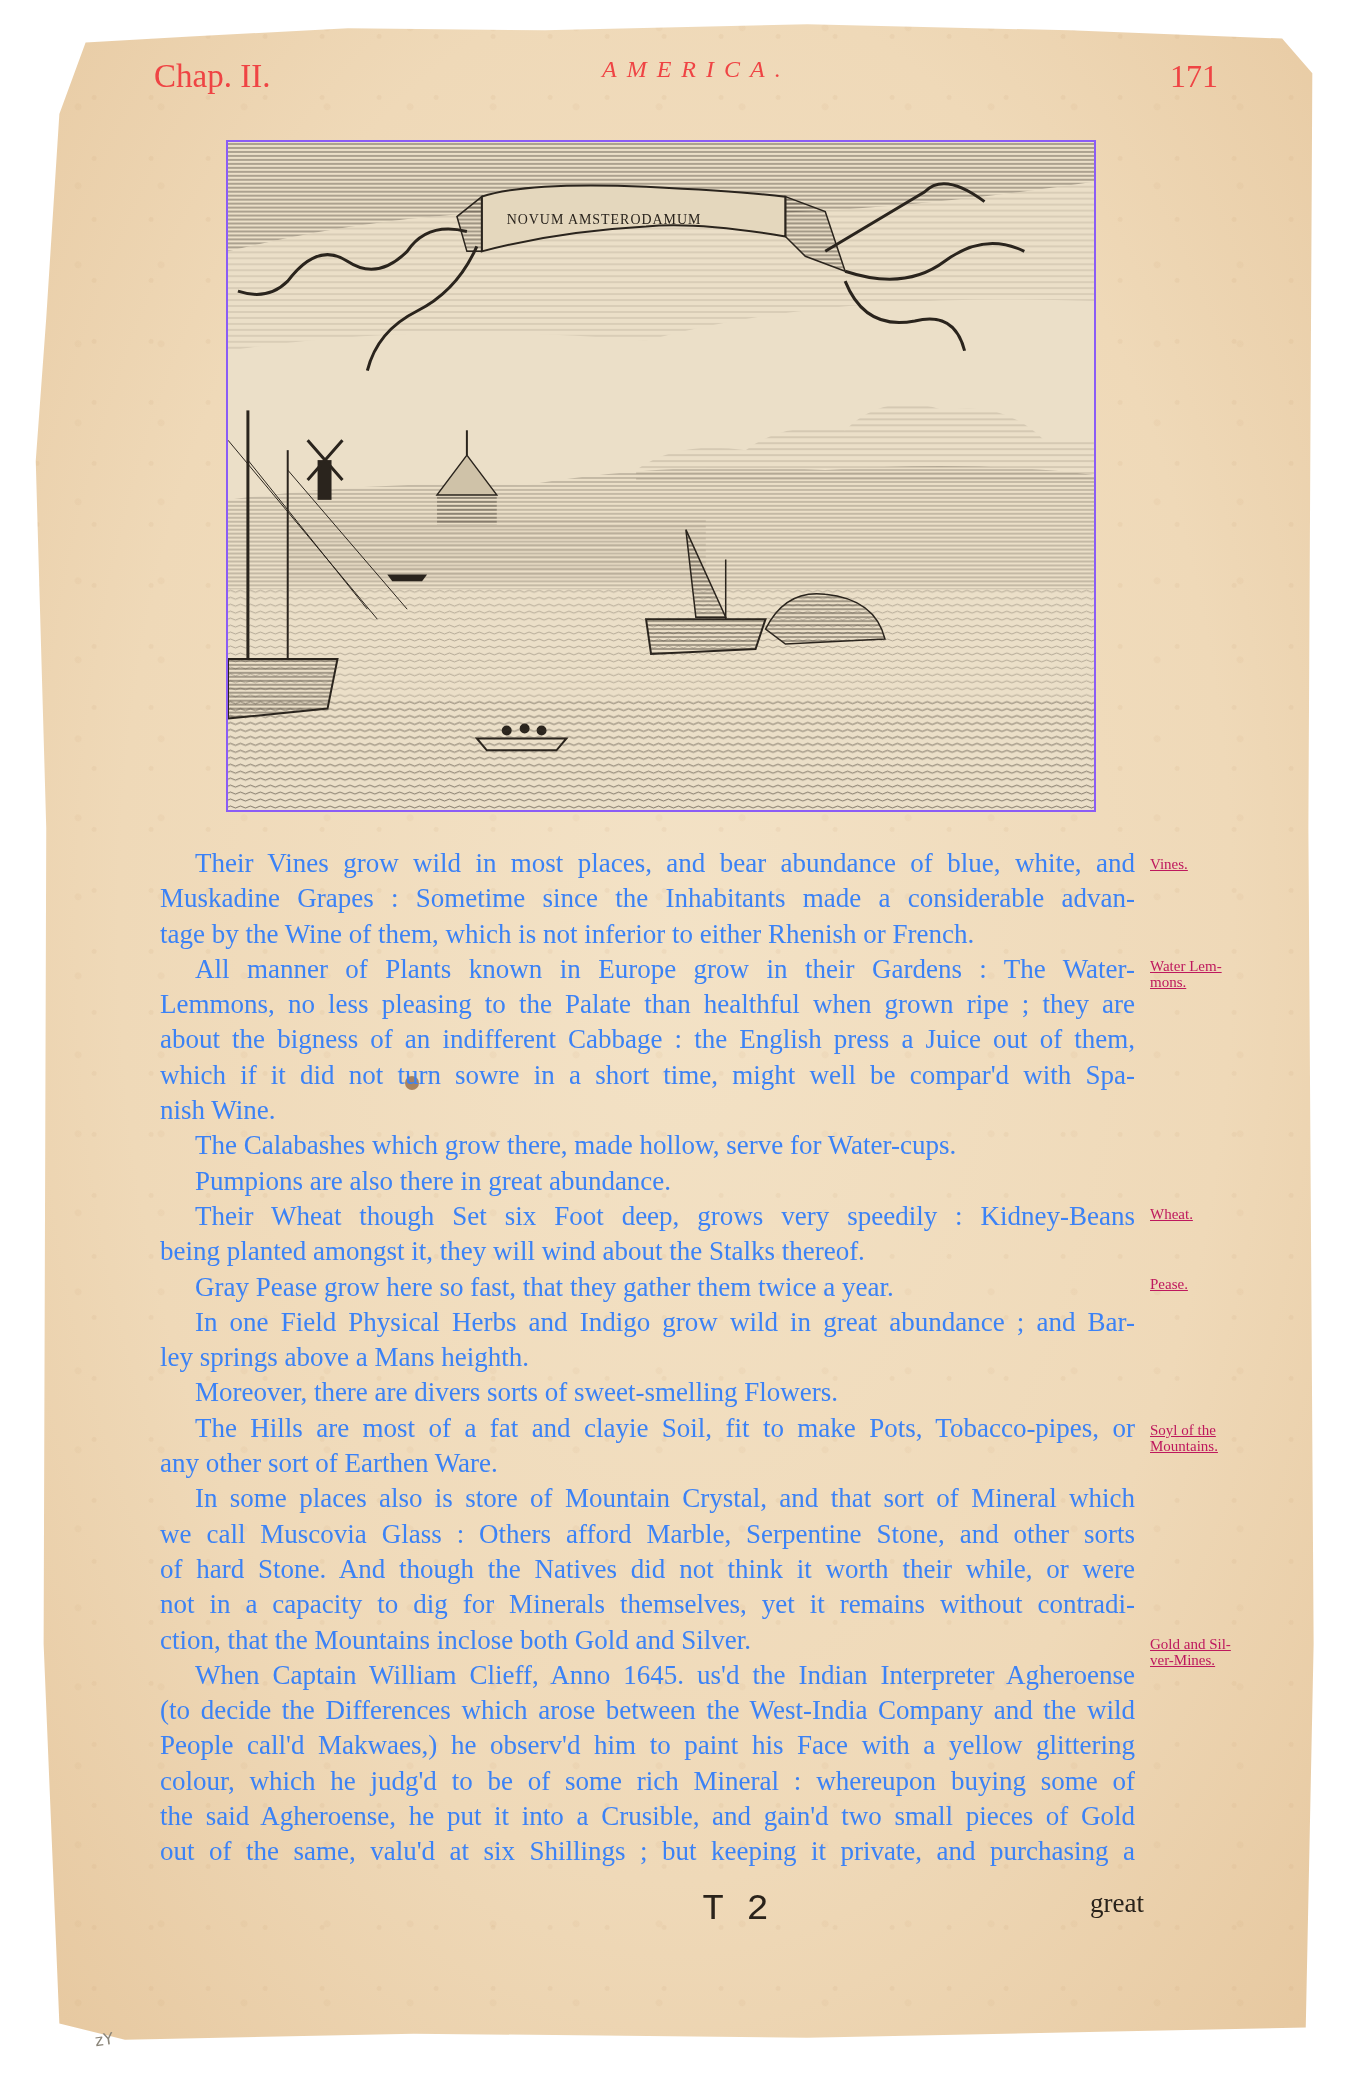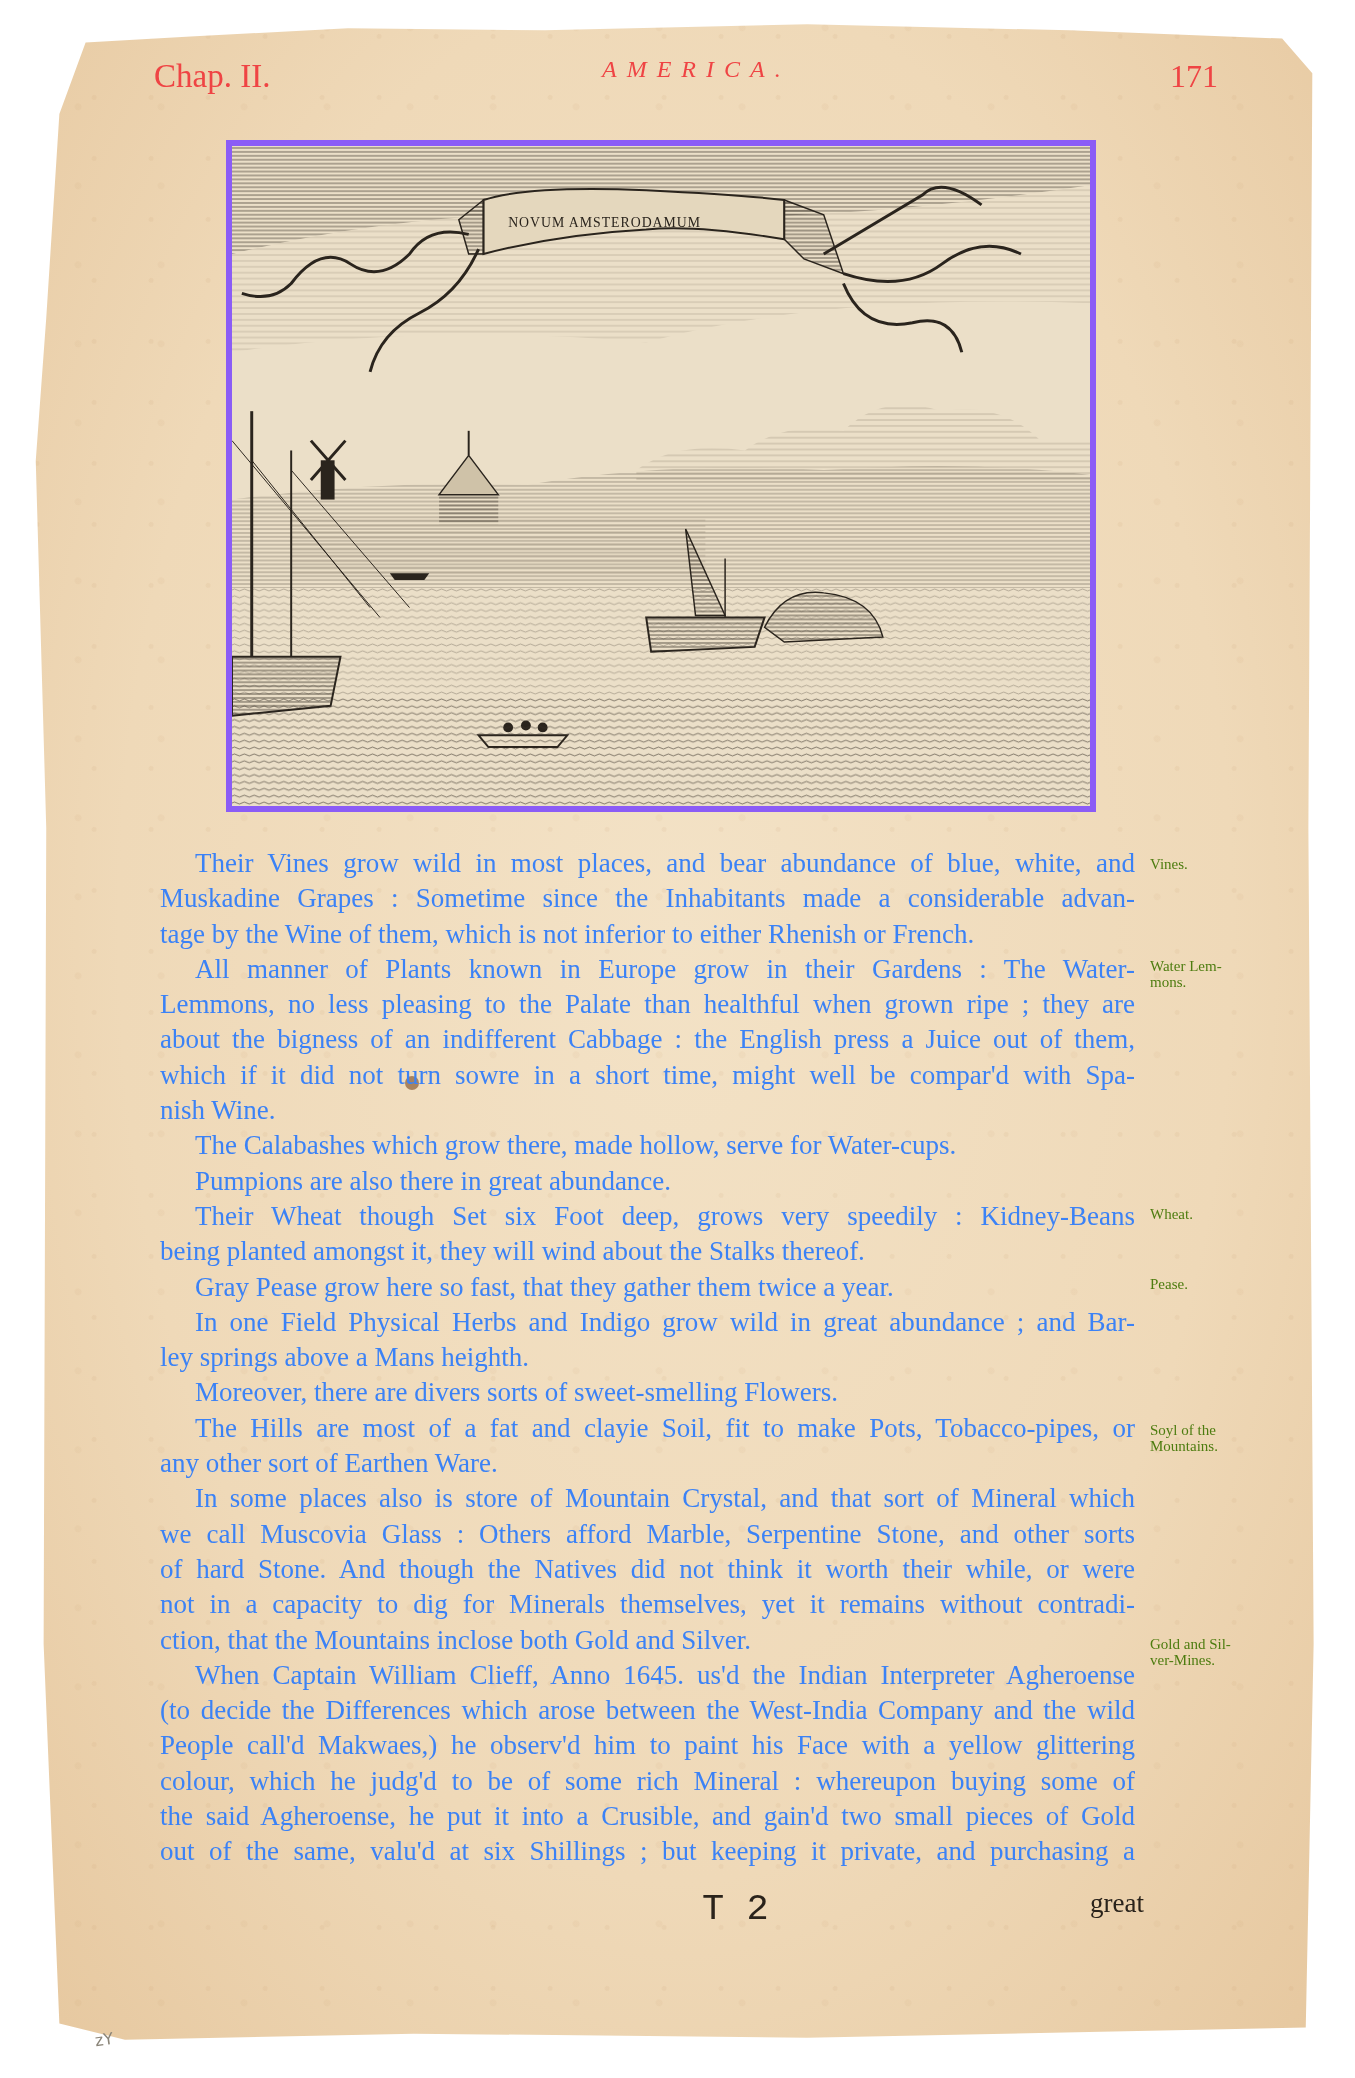--- a/index.html
+++ b/index.html
@@ -22,36 +22,36 @@
     position: absolute; left: 132px; right: 150px; top: 52px; height: 50px;
     color: #ef4444;
   }
   .chap { position: absolute; left: 22px; top: 6px; font-family: "Liberation Serif", serif; font-size: 33px; }
   .title { position: absolute; left: 470px; top: 4px; font-family: "Liberation Serif", serif; font-style: italic;
            font-size: 24px; letter-spacing: 10px; }
   .folio { position: absolute; right: -13px; top: 6px; font-family: "Liberation Serif", serif; font-size: 32px; }
 
   .engraving {
     position: absolute; left: 226px; top: 140px; width: 870px; height: 672px;
-    border: 6px solid #8b5cf6; box-sizing: border-box; background: #7dd3fc; overflow: hidden;
+    border: 2px solid #8b5cf6; box-sizing: border-box; background: #7dd3fc; overflow: hidden;
   }
   .engraving svg { width: 100%; height: 100%; display: block; }
 
   .body-text {
     position: absolute; left: 160px; top: 846px; width: 975px;
     font-family: "Liberation Serif", serif; font-size: 27px; line-height: 35.3px; color: #3b82f6;
     text-align: justify;
   }
   .line { display: block; white-space: nowrap; text-align-last: justify; }
   .line.last { text-align-last: left; }
   .line.indent { padding-left: 35px; }
 
   .margin-note {
     position: absolute; left: 1150px; width: 100px;
-    font-family: "Liberation Serif", serif; font-size: 15px; line-height: 16px; color: #4d7c0f;
+    font-family: "Liberation Serif", serif; font-size: 15px; line-height: 16px; color: #be185d; text-decoration: underline;
   }
   .signature { position: absolute; left: 702px; top: 1888px; font-family: Liberation Mono, monospace; font-size: 37px; color: #2a231b; }
   .catchword { position: absolute; left: 1090px; top: 1888px; font-family: "Liberation Serif", serif; font-size: 27px; color: #2a231b; }
   .pencil { position: absolute; left: 95px; top: 2030px; font-family: "DejaVu Sans", sans-serif; font-size: 16px; color: #8a8478; transform: rotate(-8deg); }
   .stain { position: absolute; border-radius: 50%; background: rgba(150,100,55,0.18); }
 </style>
 </head>
 <body>
 
 <div class="page"></div>

